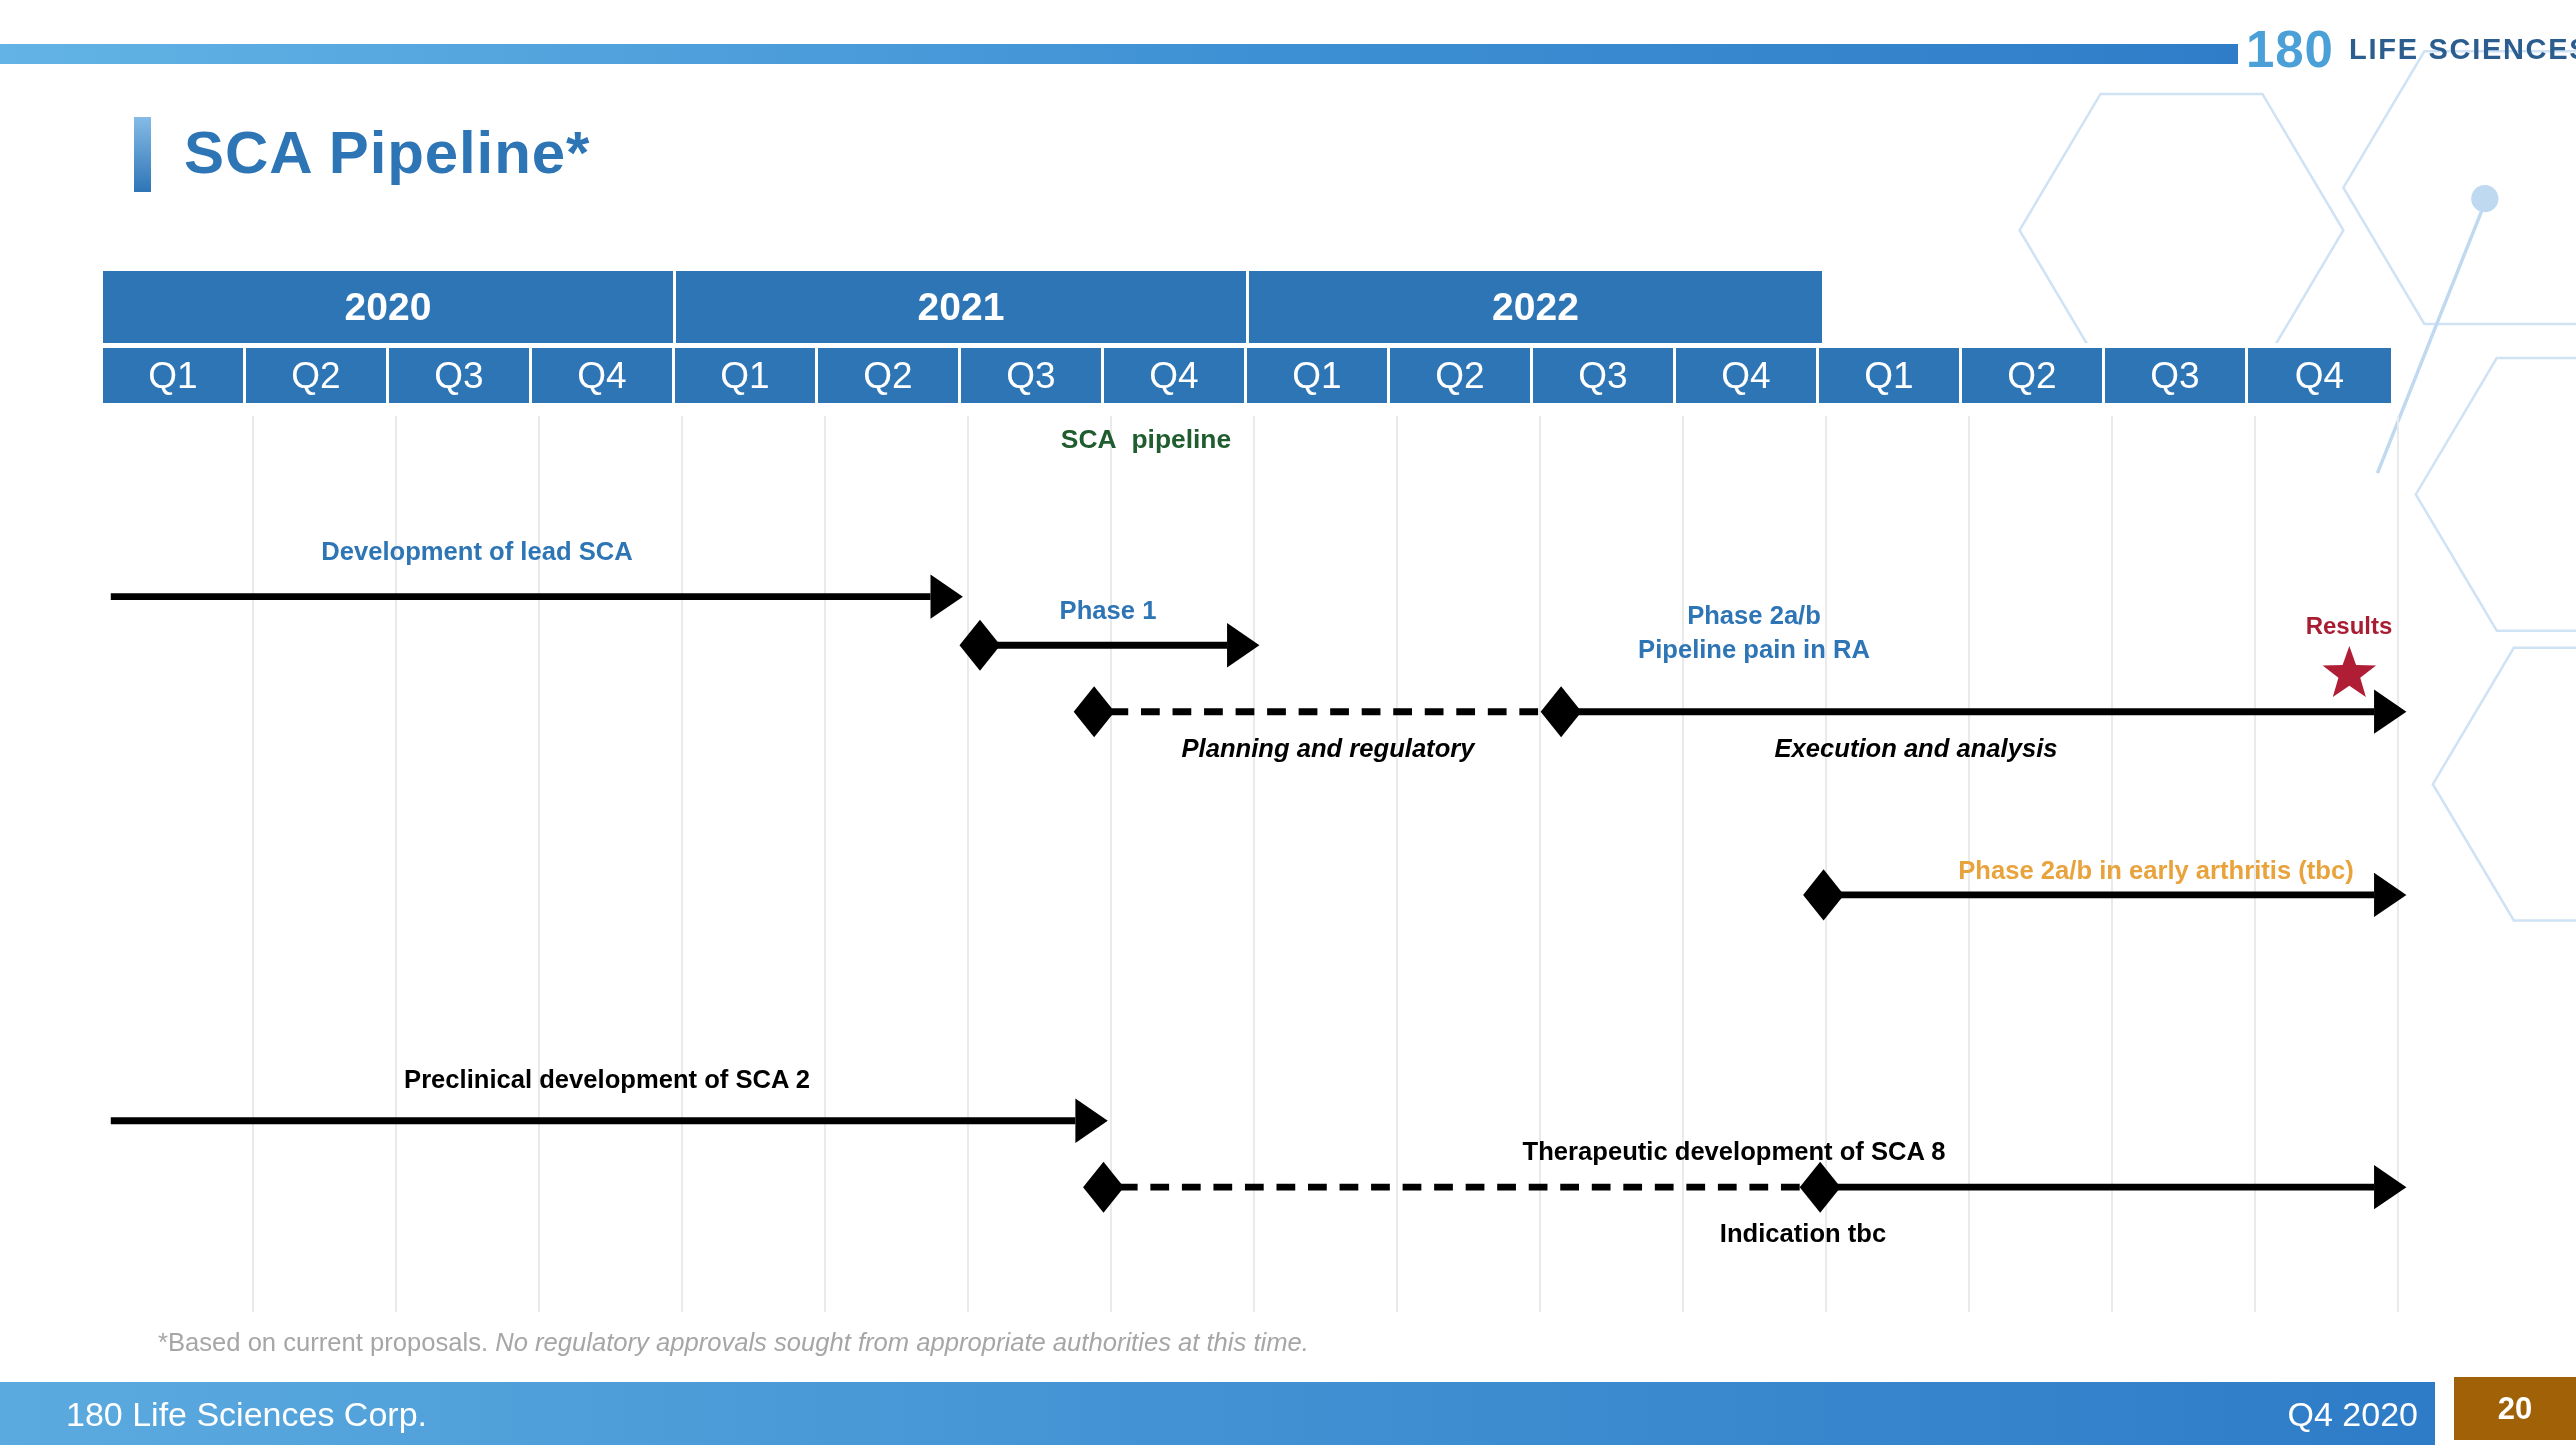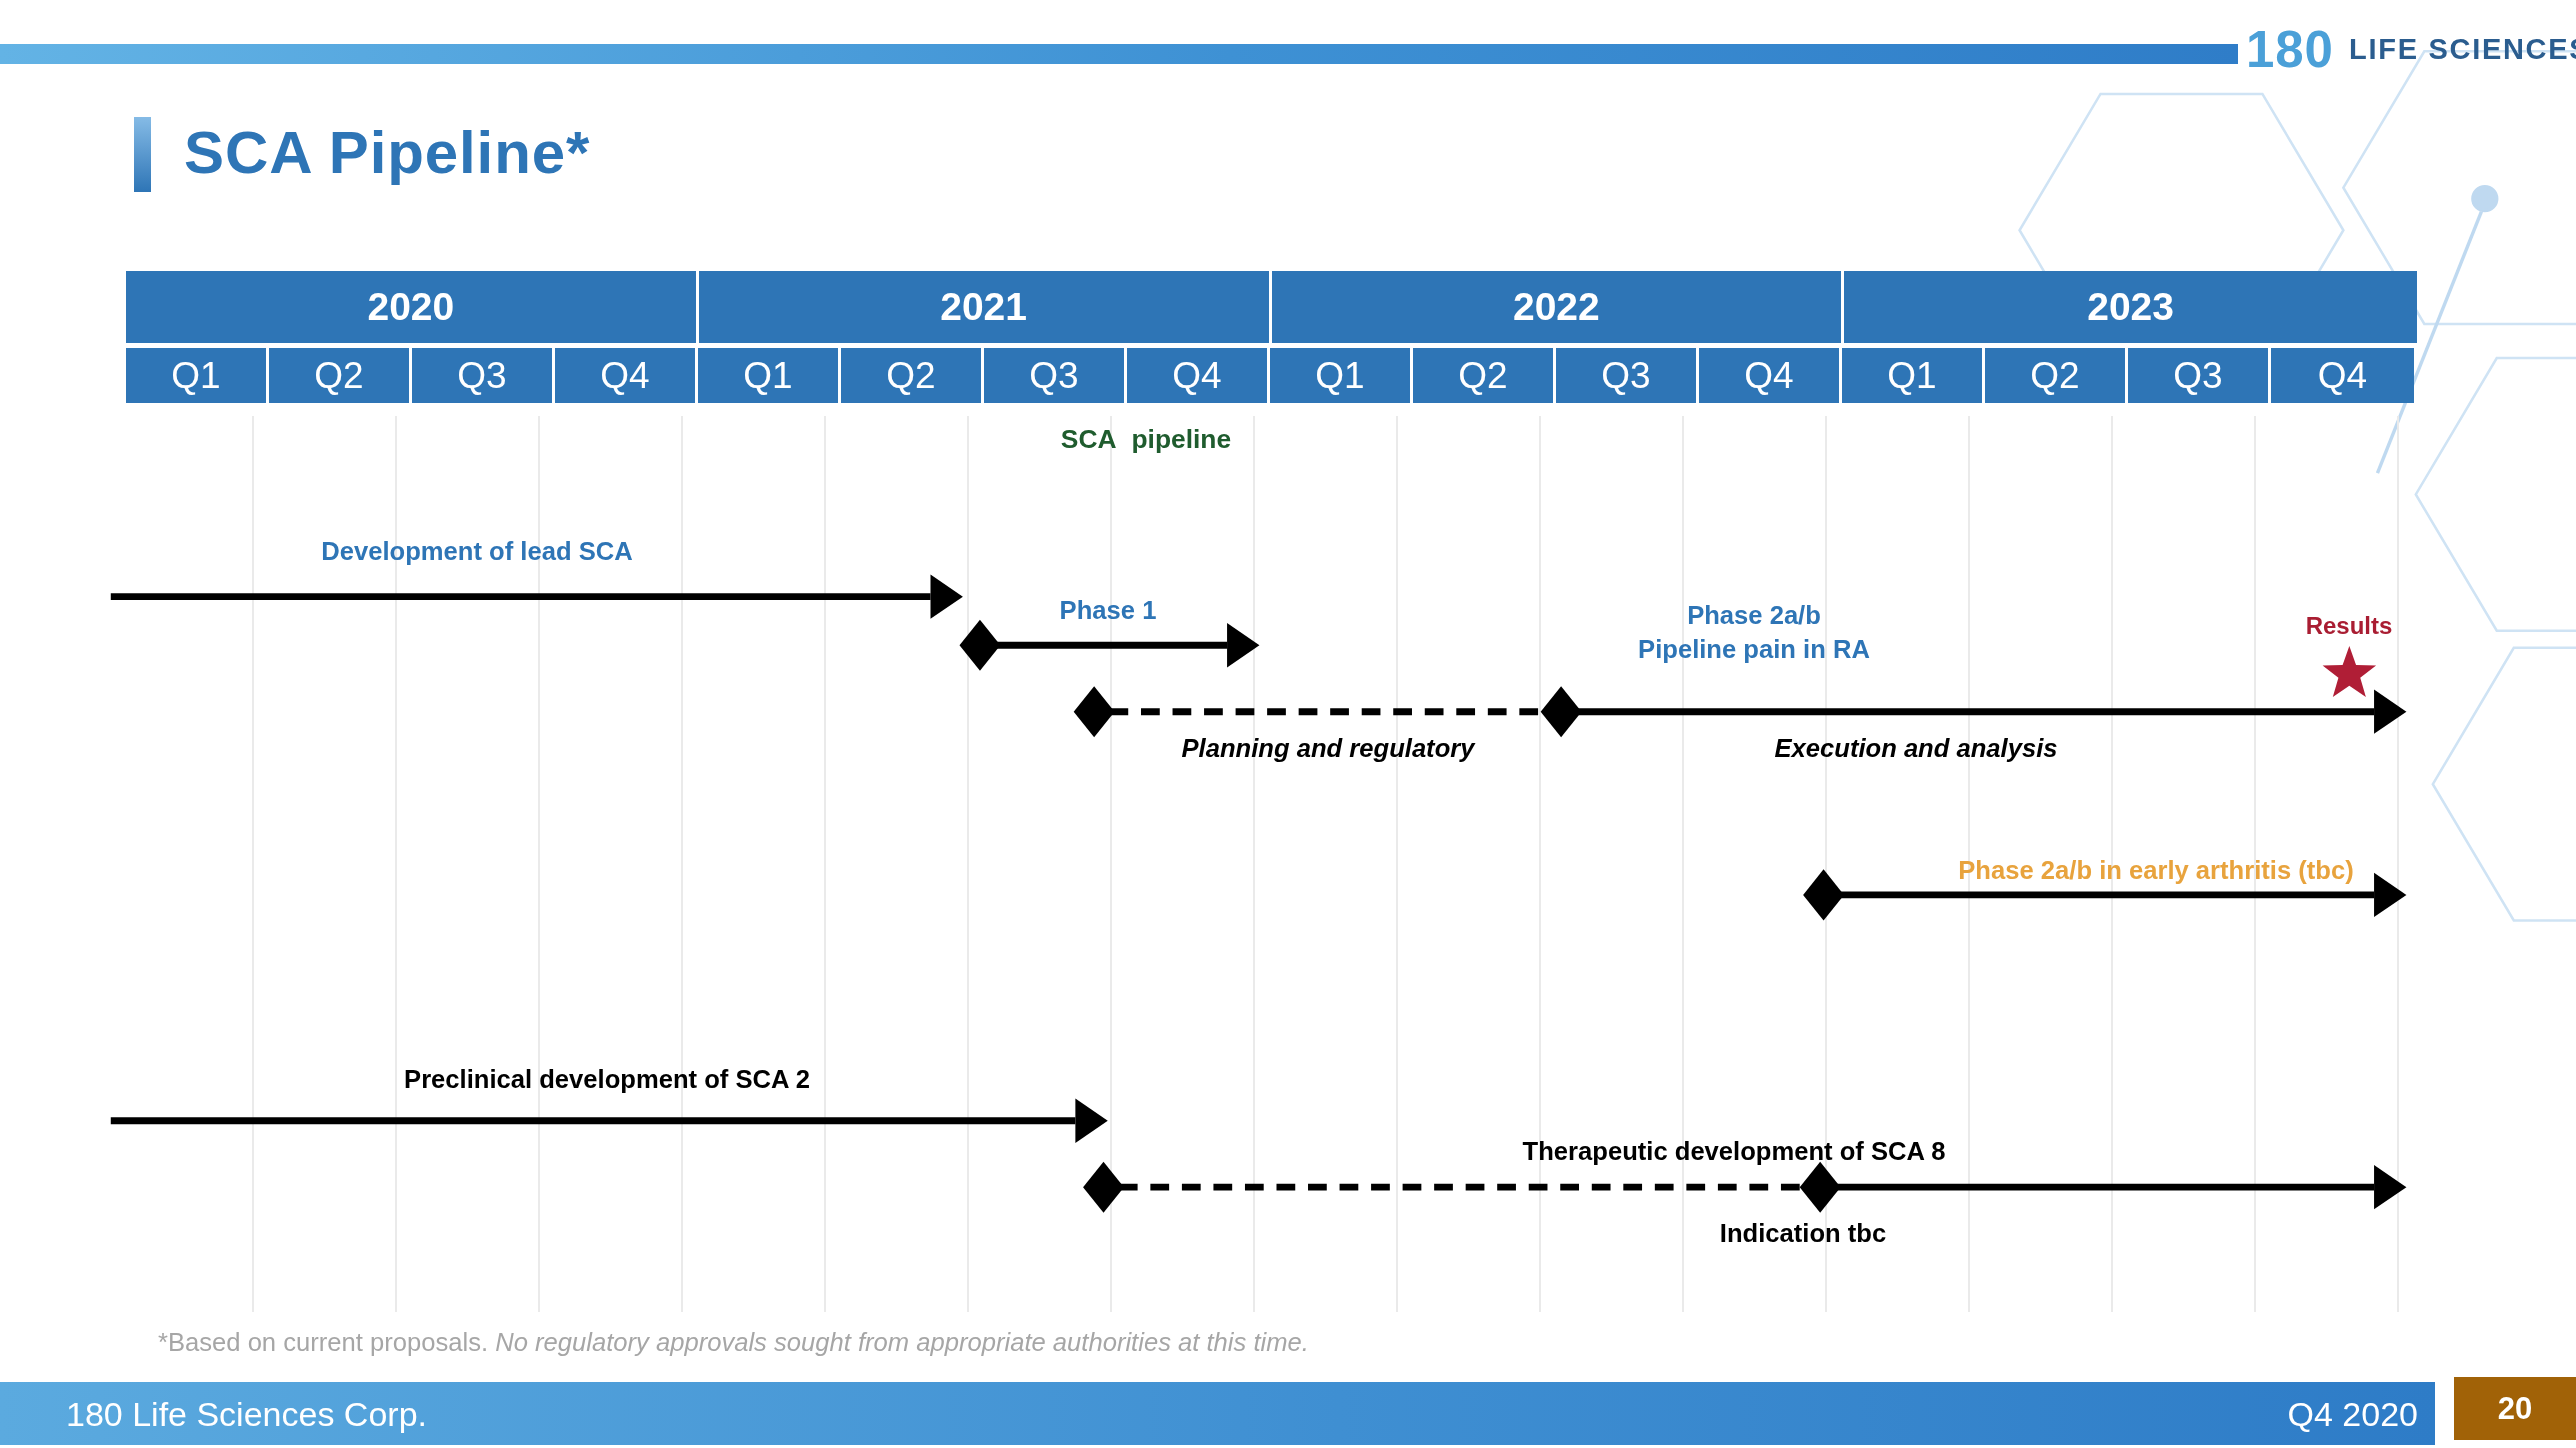--- a/index.html
+++ b/index.html
@@ -14,21 +14,21 @@
   .logo-num{font-size:51px;font-weight:bold;color:#4BA0D8;letter-spacing:0.9px;line-height:1;}
   .logo-swirl{margin:0 5.1px 0 1.7px;}
   .logo-text{font-size:29px;font-weight:bold;color:#2B5D8F;letter-spacing:1.7px;margin-left:8.5px;white-space:nowrap;}
   
   .decor{position:absolute;left:0;top:0;pointer-events:none;}
   
   .title-accent{position:absolute;left:134px;top:117px;width:17px;height:75px;
     background:linear-gradient(180deg,#85BBE6 0%,#2E75B6 100%);}
   .page-title{position:absolute;left:184px;top:118px;font-size:60px;font-weight:bold;color:#2E75B6;letter-spacing:0.9px;}
   
-  .gantt-header{position:absolute;left:126px;top:271px;width:2291px;}
+  .gantt-header{position:absolute;left:103px;top:271px;width:2291px;}
   .year-row{display:flex;width:2291px;}
   .year-cell{box-sizing:border-box;width:573px;height:72px;background:#2E75B6;color:#fff;
     display:flex;align-items:center;justify-content:center;font-size:39px;font-weight:bold;
     border-right:3.4px solid #fff;}
   .year-cell:last-child{border-right:none;}
   .year-quarter-gap{height:5.1px;background:#ffffff;}
   .quarter-row{display:flex;width:2291px;}
   .quarter-cell{box-sizing:border-box;width:143px;height:55px;background:#2E75B6;color:#fff;
     display:flex;align-items:center;justify-content:center;font-size:37px;font-weight:400;
     border-right:3.4px solid #fff;}
@@ -96,21 +96,20 @@
 </div>
 
 <div class="title-accent"></div>
 <div class="page-title">SCA Pipeline*</div>
 
 <div class="gantt-header">
   <div class="year-row">
     <div class="year-cell">2020</div>
     <div class="year-cell">2021</div>
     <div class="year-cell">2022</div>
-    <div class="year-cell">2023</div>
   </div>
   <div class="year-quarter-gap"></div>
   <div class="quarter-row">
     <div class="quarter-cell">Q1</div>
     <div class="quarter-cell">Q2</div>
     <div class="quarter-cell">Q3</div>
     <div class="quarter-cell">Q4</div>
     <div class="quarter-cell">Q1</div>
     <div class="quarter-cell">Q2</div>
     <div class="quarter-cell">Q3</div>

